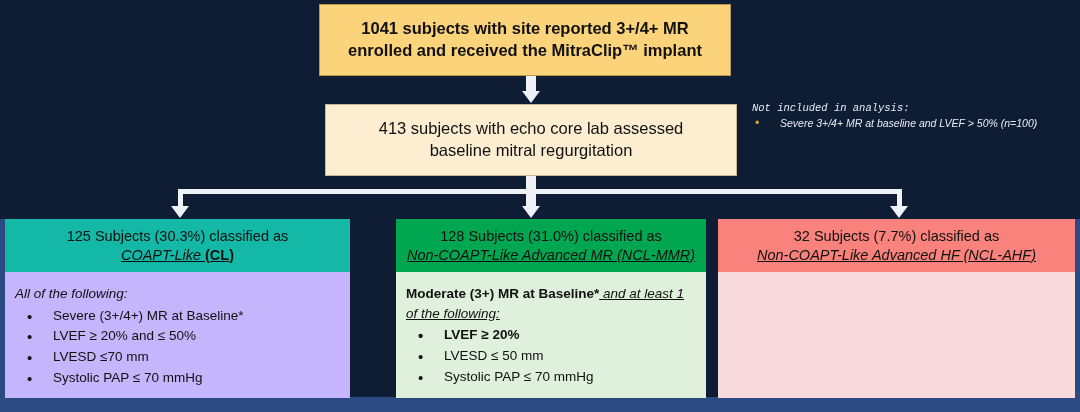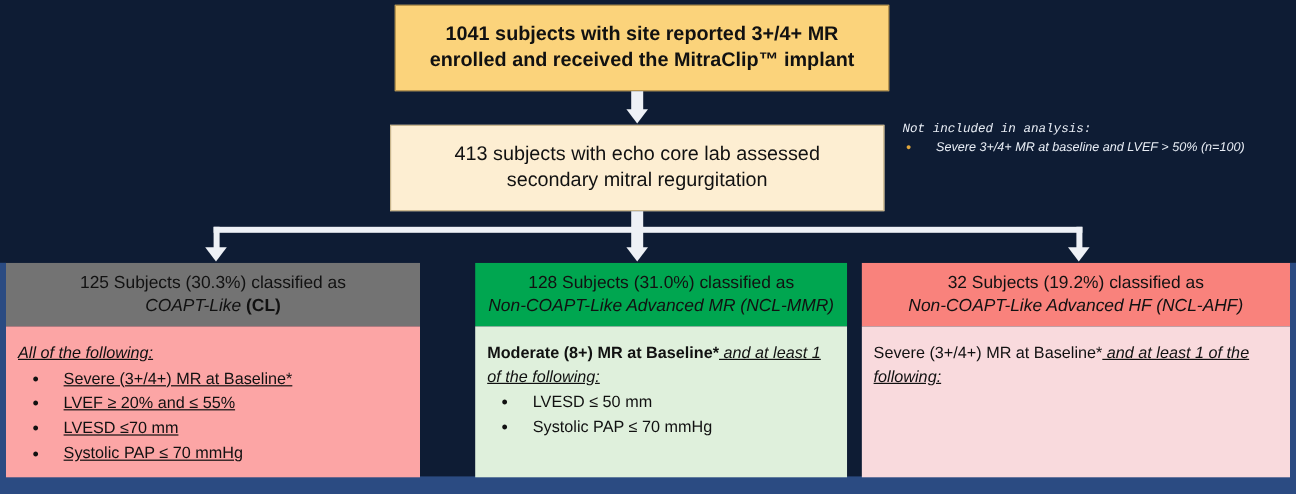--- a/index.html
+++ b/index.html
@@ -45,21 +45,21 @@
   .topbox {
     position: absolute;
     box-sizing: border-box;
     display: flex;
     align-items: center;
     justify-content: center;
     text-align: center;
     line-height: 1.32;
   }
   #box-enrolled {
-    left: 329px;
+    left: 319px;
     top: 4px;
     width: 412px;
     height: 72px;
     background: #fbd37b;
     border: 1px solid #b99650;
     font-size: 16.5px;
     font-weight: bold;
     padding: 0 12px;
   }
   #box-echo {
@@ -135,35 +135,36 @@
     flex-direction: column;
     align-items: center;
     justify-content: center;
     text-align: center;
     font-size: 14.5px;
     line-height: 1.3;
     padding: 0 6px;
   }
   .panel-head .line2 {
     font-style: italic;
+    text-decoration: underline;
   }
   .panel-head .line2 b { font-style: normal; }
 
-  #panel-cl  .panel-head { background: #737373; }
+  #panel-cl  .panel-head { background: #14b8a6; }
   #panel-mmr .panel-head { background: #00a650; }
   #panel-ahf .panel-head { background: #f9827c; }
 
   .panel-body {
     box-sizing: border-box;
     height: 126px;
     padding: 12px 10px 0 10px;
     font-size: 13.5px;
     line-height: 1.45;
   }
-  #panel-cl  .panel-body { background: #fca5a5; text-decoration: underline; }
+  #panel-cl  .panel-body { background: #c4b5fd; }
   #panel-mmr .panel-body { background: #dff0dc; }
   #panel-ahf .panel-body { background: #f9dadd; }
 
   .intro { margin-bottom: 2px; }
   .intro.italic-all { font-style: italic; }
   .intro .bold { font-weight: bold; }
   .intro .uline { font-style: italic; text-decoration: underline; }
 
   ul.crit {
     margin: 0;
@@ -200,21 +201,21 @@
       <span>enrolled and received the MitraClip™ implant</span>
     </div>
   </div>
 
   <div class="conn" style="left:526px; top:76px; width:10px; height:16px;"></div>
   <div class="arrow-head" style="left:522px; top:91px;"></div>
 
   <div class="topbox" id="box-echo">
     <div>
       <span>413 subjects with echo core lab assessed</span><br>
-      <span>secondary mitral regurgitation</span>
+      <span>baseline mitral regurgitation</span>
     </div>
   </div>
 
   <div id="note">
     <div class="note-title">Not included in analysis:</div>
     <ul>
       <li>Severe 3+/4+ MR at baseline and LVEF &gt; 50% (n=100)</li>
     </ul>
   </div>
 
@@ -229,44 +230,44 @@
 
   <div class="panel" id="panel-cl">
     <div class="panel-head">
       <div>125 Subjects (30.3%) classified as</div>
       <div class="line2"><span>COAPT-Like </span><b>(CL)</b></div>
     </div>
     <div class="panel-body">
       <div class="intro italic-all">All of the following:</div>
       <ul class="crit">
         <li>Severe (3+/4+) MR at Baseline*</li>
-        <li>LVEF ≥ 20% and ≤ 55%</li>
+        <li>LVEF ≥ 20% and ≤ 50%</li>
         <li>LVESD ≤70 mm</li>
         <li>Systolic PAP ≤ 70 mmHg</li>
       </ul>
     </div>
   </div>
 
   <div class="panel" id="panel-mmr">
     <div class="panel-head">
       <div>128 Subjects (31.0%) classified as</div>
       <div class="line2">Non-COAPT-Like Advanced MR (NCL-MMR)</div>
     </div>
     <div class="panel-body">
-      <div class="intro"><span class="bold">Moderate (8+) MR at Baseline*</span><span class="uline"> and at least 1 of the following:</span></div>
+      <div class="intro"><span class="bold">Moderate (3+) MR at Baseline*</span><span class="uline"> and at least 1 of the following:</span></div>
       <ul class="crit">
+        <li class="b">LVEF ≥ 20%</li>
         <li>LVESD ≤ 50 mm</li>
         <li>Systolic PAP ≤ 70 mmHg</li>
       </ul>
     </div>
   </div>
 
   <div class="panel" id="panel-ahf">
     <div class="panel-head">
-      <div>32 Subjects (19.2%) classified as</div>
+      <div>32 Subjects (7.7%) classified as</div>
       <div class="line2">Non-COAPT-Like Advanced HF (NCL-AHF)</div>
     </div>
     <div class="panel-body">
-      <div class="intro"><span>Severe (3+/4+) MR at Baseline*</span><span class="uline"> and at least 1 of the following:</span></div>
     </div>
   </div>
 
 </div>
 
 </body></html>

